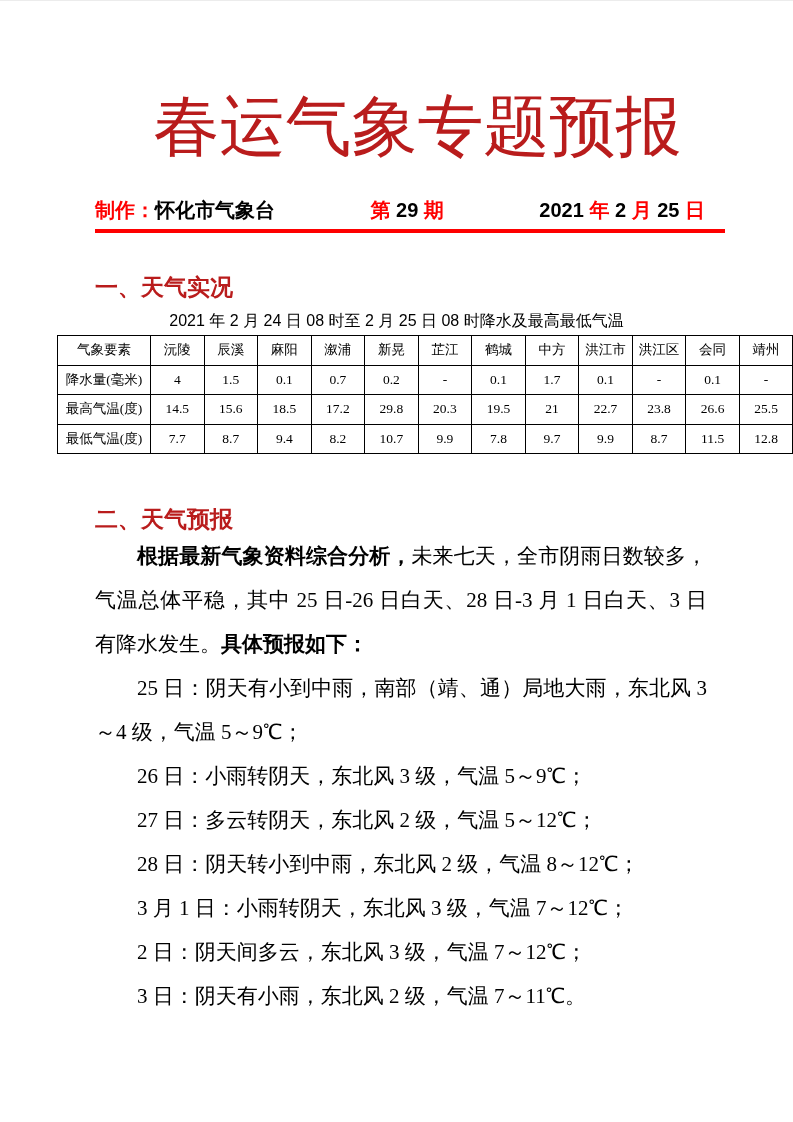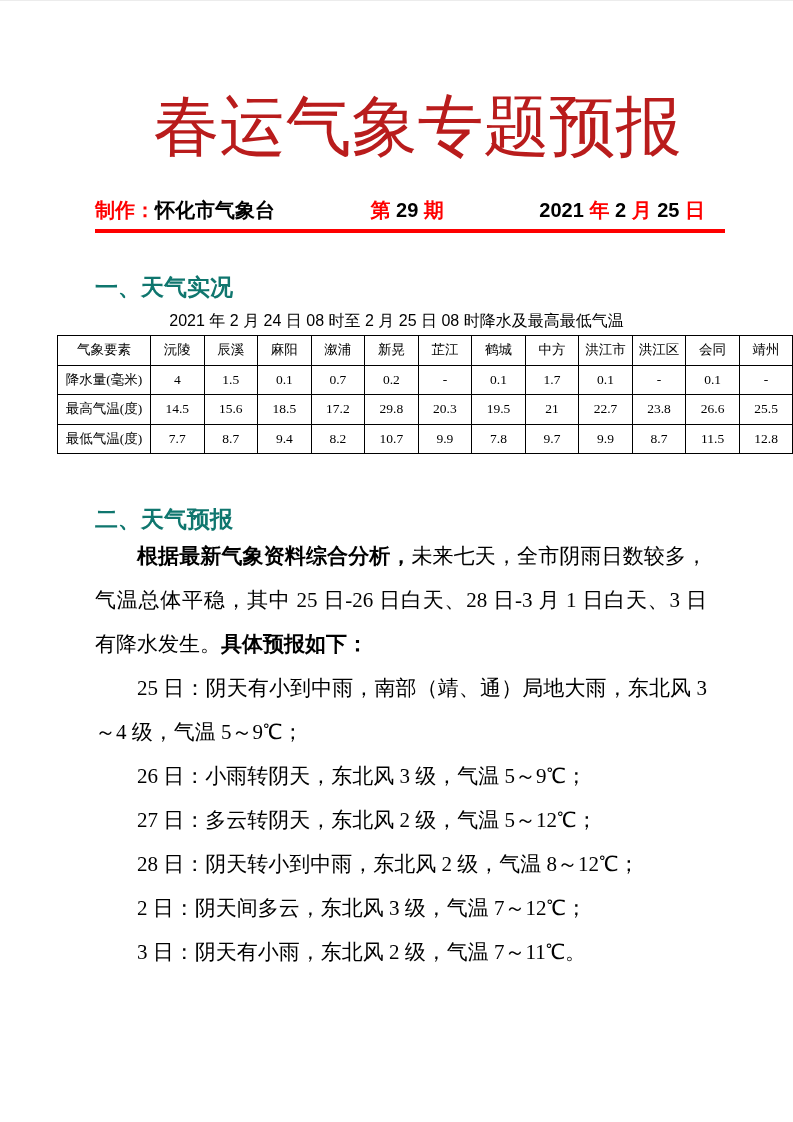--- a/index.html
+++ b/index.html
@@ -45,21 +45,21 @@
     background:#fe0000;
     margin:5px 68px 0 95px;
   }
   .sec-heading {
     margin:0;
     padding-left:95px;
     font-family:"Liberation Sans", sans-serif;
     font-size:23px;
     line-height:29px;
     font-weight:bold;
-    color:#0f766e;
+    color:#b91c1c;
   }
   .h-actual { padding-top:40px; }
   .h-forecast { padding-top:51px; }
   .table-title {
     padding-top:8px;
     text-align:center;
     font-family:"Liberation Sans", sans-serif;
     font-weight:normal;
     font-size:16px;
     line-height:22px;
@@ -208,16 +208,17 @@
   </table>
 
   <h2 class="sec-heading h-forecast">二、天气预报</h2>
 
   <p class="body-para"><span class="bold-sans">根据最新气象资料综合分析，</span><span>未来七天，全市阴雨日数较多，气温总体平稳，其中 25 日-26 日白天、28 日-3 月 1 日白天、3 日有降水发生。</span><span class="bold-sans">具体预报如下：</span></p>
 
   <p class="body-para">25 日：阴天有小到中雨，南部（靖、通）局地大雨，东北风 3～4 级，气温 5～9℃；</p>
   <p class="body-para">26 日：小雨转阴天，东北风 3 级，气温 5～9℃；</p>
   <p class="body-para">27 日：多云转阴天，东北风 2 级，气温 5～12℃；</p>
   <p class="body-para">28 日：阴天转小到中雨，东北风 2 级，气温 8～12℃；</p>
+  <p class="body-para">3 月 1 日：小雨转阴天，东北风 3 级，气温 7～12℃；</p>
   <p class="body-para">2 日：阴天间多云，东北风 3 级，气温 7～12℃；</p>
   <p class="body-para">3 日：阴天有小雨，东北风 2 级，气温 7～11℃。</p>
 
 </div>
 
 </body></html>

